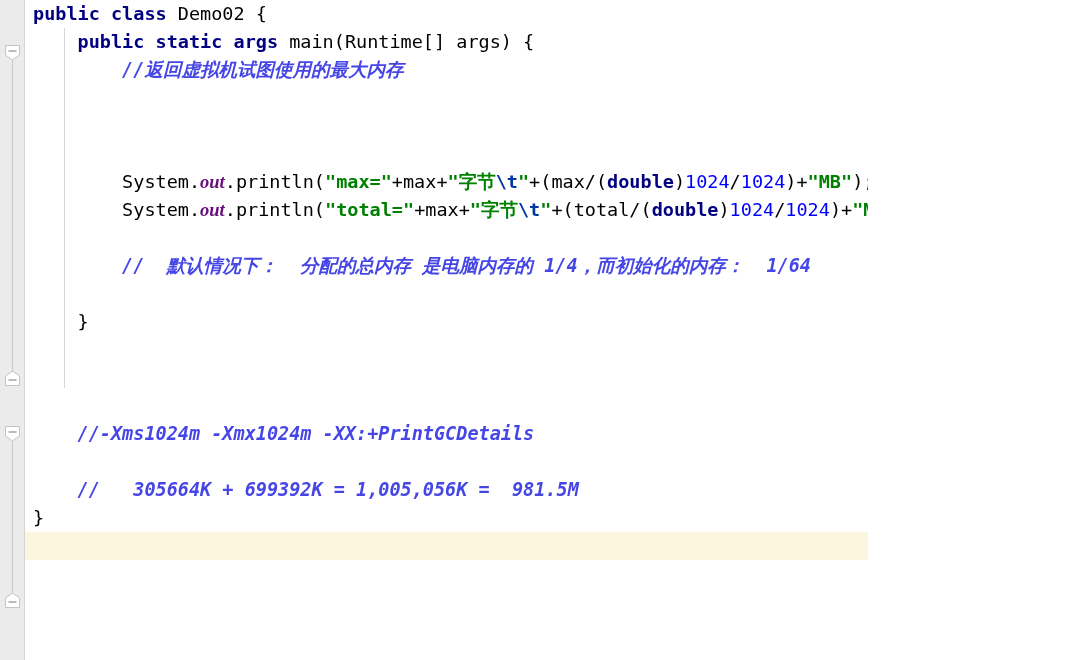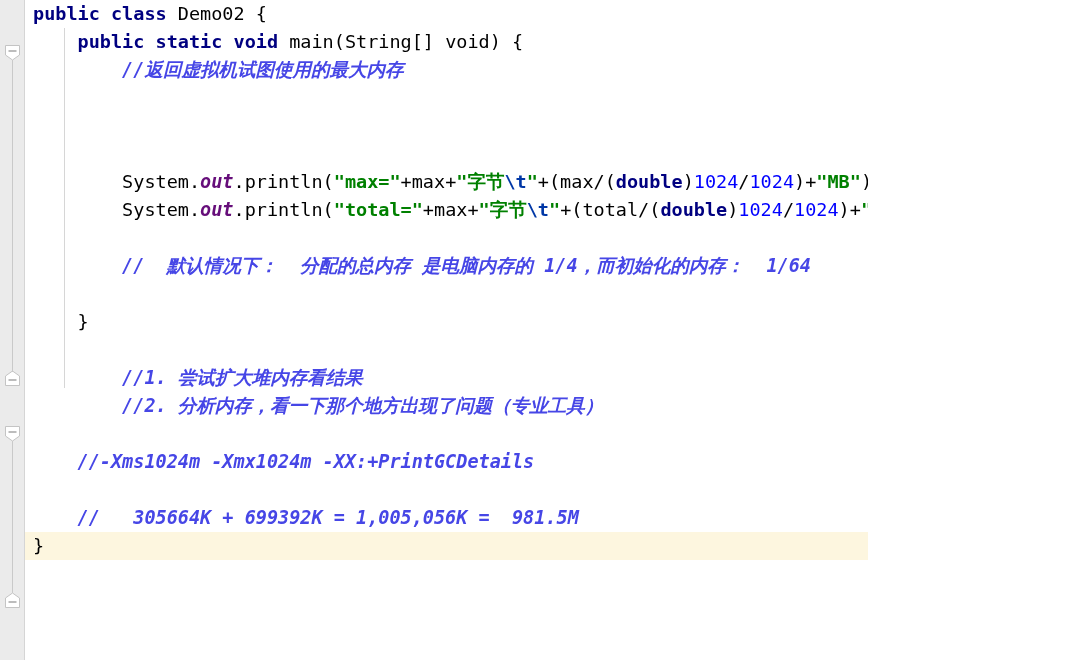--- a/index.html
+++ b/index.html
@@ -93,21 +93,21 @@
     color: #000000;
   }
 
   
   .kw      { color: #000080; font-weight: bold; }
   .plain   { color: #000000; }
   .cmt     { color: #4646e6; font-style: italic; font-weight: bold; text-align: center; }
   .str     { color: #008000; font-weight: bold; }
   .esc     { color: #0037a6; font-weight: bold; }
   .num     { color: #0000ff; }
-  .field   { color: #660e7a; font-style: italic; font-weight: bold; }
+  .field   { color: #660e7a; font-style: italic; font-weight: bold; font-family: Liberation Serif, serif; }
   .mcall   { color: #000000; font-style: italic; }
 
   
 </style>
 </head>
 <body>
 
 <div id="editor-root">
 
   <div class="gutter">
@@ -142,34 +142,33 @@
       </div>
   </div>
 
   <div class="code-area">
     <div id="caret-highlight" class="caret-line-highlight" style="top: 532px; background: rgb(253, 246, 223);"></div>
     <div id="indent-guides">
         <div class="indent-guide" style="left: 39px; top: 28px; height: 360px; background: rgb(214, 214, 214);"></div>
       </div>
     <div id="code-lines" class="code-lines">
         <div class="line"><span class="kw">public</span><span class="plain"> </span><span class="kw">class</span><span class="plain"> Demo02 {</span></div>
-        <div class="line"><span class="plain">    </span><span class="kw">public</span><span class="plain"> </span><span class="kw">static</span><span class="plain"> </span><span class="kw">void</span><span class="plain"> main(String[] void) {</span></div>
+        <div class="line"><span class="plain">    </span><span class="kw">public</span><span class="plain"> </span><span class="kw">static</span><span class="plain"> </span><span class="kw">args</span><span class="plain"> main(Runtime[] args) {</span></div>
         <div class="line"><span class="plain">        </span><span class="cmt">//返回虚拟机试图使用的最大内存</span></div>
         <div class="line"><span class="plain">        </span></div>
         <div class="line">&nbsp;</div>
         <div class="line">&nbsp;</div>
         <div class="line"><span class="plain">        </span><span class="plain">System.</span><span class="field">out</span><span class="plain">.println(</span><span class="str">"max="</span><span class="plain">+max+</span><span class="str">"字节</span><span class="esc">\t</span><span class="str">"</span><span class="plain">+(max/(</span><span class="kw">double</span><span class="plain">)</span><span class="num">1024</span><span class="plain">/</span><span class="num">1024</span><span class="plain">)+</span><span class="str">"MB"</span><span class="plain">);</span></div>
         <div class="line"><span class="plain">        </span><span class="plain">System.</span><span class="field">out</span><span class="plain">.println(</span><span class="str">"total="</span><span class="plain">+max+</span><span class="str">"字节</span><span class="esc">\t</span><span class="str">"</span><span class="plain">+(total/(</span><span class="kw">double</span><span class="plain">)</span><span class="num">1024</span><span class="plain">/</span><span class="num">1024</span><span class="plain">)+</span><span class="str">"MB"</span><span class="plain">);</span></div>
         <div class="line">&nbsp;</div>
         <div class="line"><span class="plain">        </span><span class="cmt">//  默认情况下：  分配的总内存 是电脑内存的 1/4，而初始化的内存：  1/64</span></div>
         <div class="line">&nbsp;</div>
         <div class="line"><span class="plain">    }</span></div>
         <div class="line">&nbsp;</div>
-        <div class="line"><span class="plain">        </span><span class="cmt">//1. 尝试扩大堆内存看结果</span></div>
-        <div class="line"><span class="plain">        </span><span class="cmt">//2. 分析内存，看一下那个地方出现了问题（专业工具）</span></div>
+        <div class="line"><span class="plain">        </span></div>
         <div class="line">&nbsp;</div>
         <div class="line"><span class="plain">    </span><span class="cmt">//-Xms1024m -Xmx1024m -XX:+PrintGCDetails</span></div>
         <div class="line">&nbsp;</div>
         <div class="line"><span class="plain">    </span><span class="cmt">//   305664K + 699392K = 1,005,056K =  981.5M</span></div>
         <div class="line"><span class="plain">}</span></div>
       </div>
   </div>
 
 </div>
 

